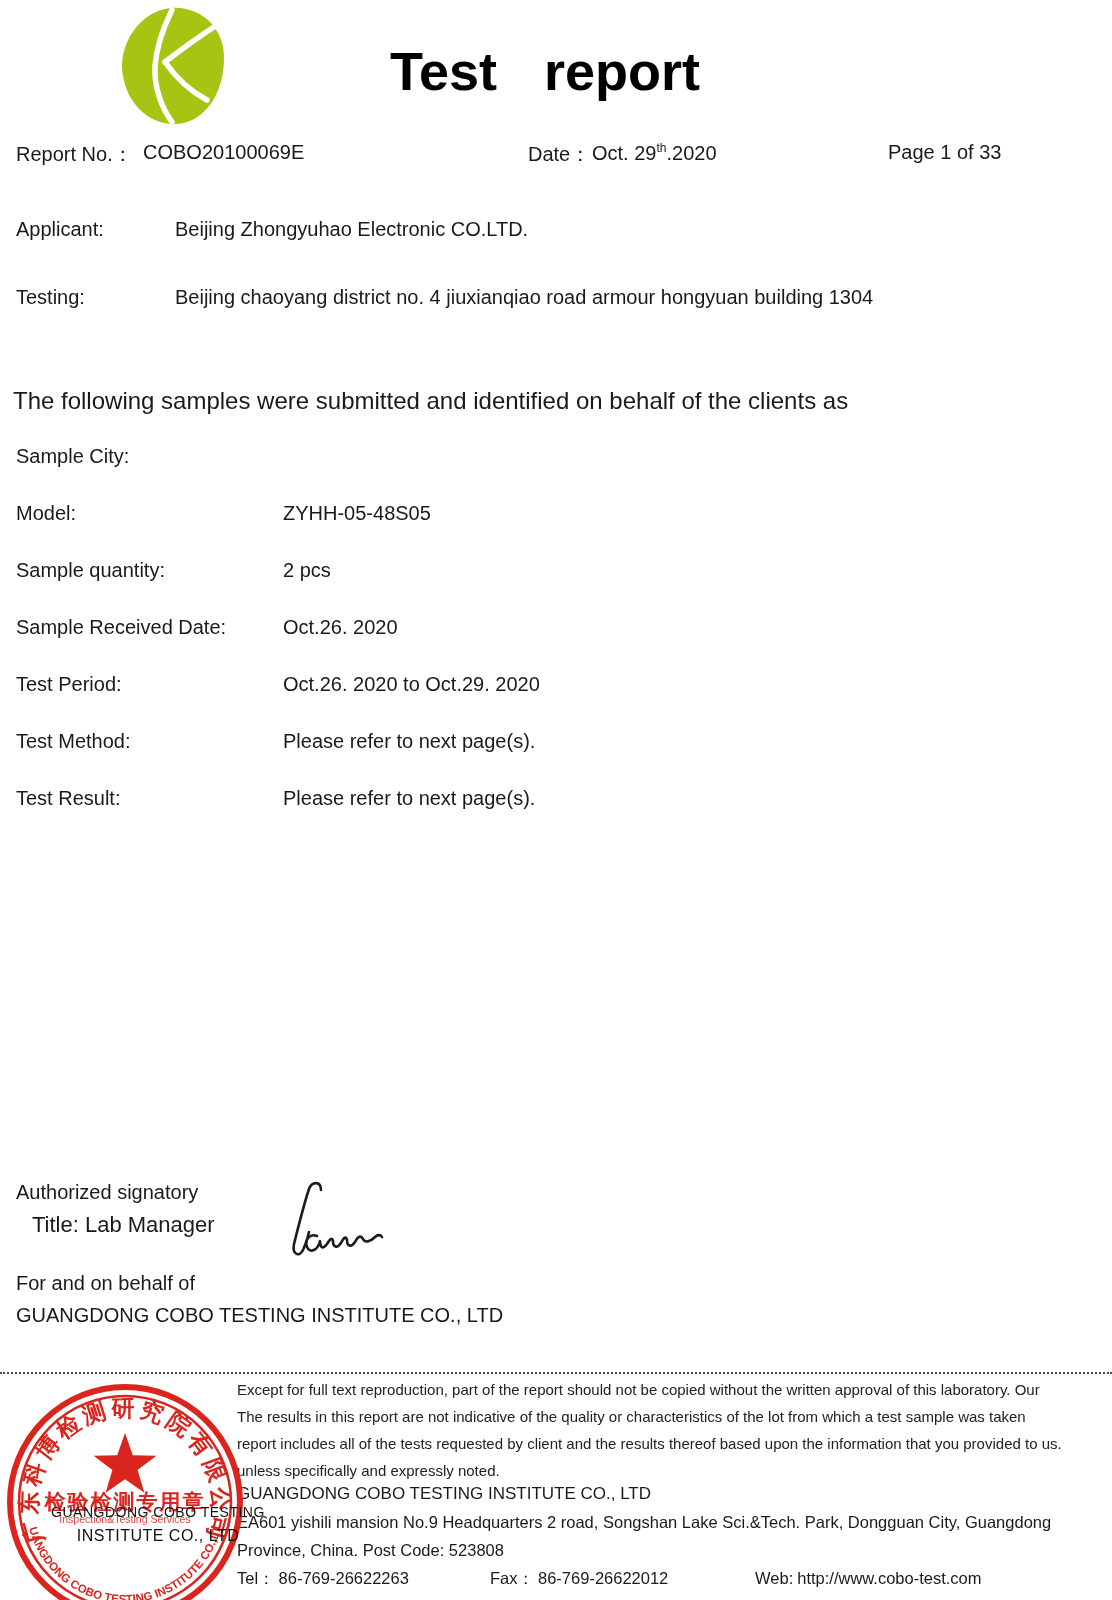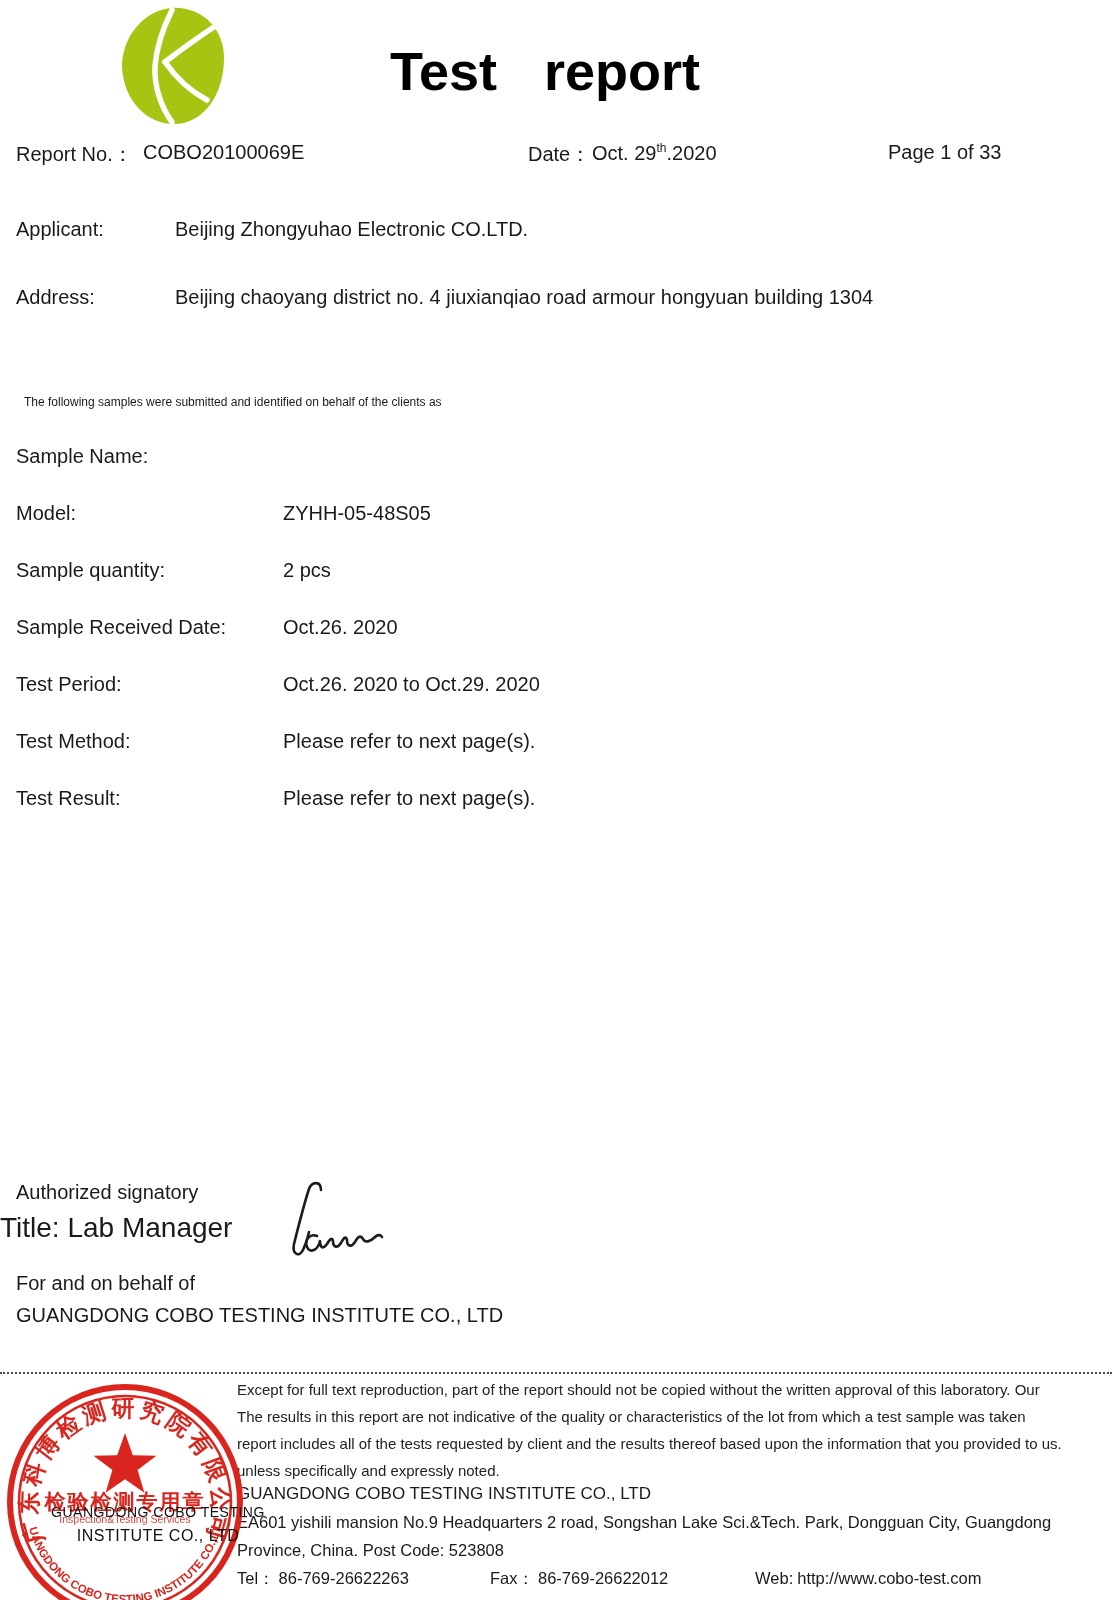--- a/index.html
+++ b/index.html
@@ -27,25 +27,25 @@
   .meta-row .lbl-date { position: absolute; left: 528px; }
   .meta-row .val-date { position: absolute; left: 592px; }
   .meta-row .val-date sup { font-size: 12px; }
   .meta-row .page-info { position: absolute; left: 888px; }
 
   
   .row { left: 0; width: 100%; height: 26px; font-size: 20px; }
   .row .lbl  { position: absolute; left: 16px; white-space: nowrap; }
   .row .val-a { position: absolute; left: 175px; white-space: nowrap; }
   .row .val-s { position: absolute; left: 283px; white-space: nowrap; }
-  .intro { left: 24px; top: 387px; font-size: 12px; margin-top: 8px; }
+  .intro { left: 13px; top: 387px; font-size: 24px; }
 
   
   .sig-line1 { left: 16px; top: 1181px; font-size: 20px; }
-  .sig-line2 { left: 0; top: 1212px; font-size: 28px; }
+  .sig-line2 { left: 32px; top: 1212px; font-size: 22px; }
   .signature-svg { left: 283px; top: 1178px; width: 130px; height: 85px; }
   .behalf   { left: 16px; top: 1272px; font-size: 20px; text-align: center; }
   .company  { left: 16px; top: 1304px; font-size: 20px; }
 
   
   .dotted-line { left: 0; top: 1372px; width: 1112px; border-top: 2px dotted #4a4a4a; height: 0; }
   .stamp { left: 7px; top: 1382px; width: 240px; height: 240px; z-index: 1; }
   .stamp-overlay { left: 5px; top: 1504px; width: 306px; text-align: center; z-index: 3; color: #111; }
   .stamp-overlay .ov1 { font-size: 14px; letter-spacing: 0.5px; }
   .stamp-overlay .ov2 { font-size: 16px; letter-spacing: 0.5px; margin-top: 7px; }
@@ -79,28 +79,28 @@
   <span class="lbl-date">Date：</span>
   <span class="val-date"><span>Oct. 29</span><sup>th</sup><span>.2020</span></span>
   <span class="page-info">Page 1 of 33</span>
 </div>
 
 <div class="abs row" style="top:218px">
   <span class="lbl">Applicant:</span>
   <span class="val-a">Beijing Zhongyuhao Electronic CO.LTD.</span>
 </div>
 <div class="abs row" style="top:286px">
-  <span class="lbl">Address:</span>
+  <span class="lbl">Testing:</span>
   <span class="val-a">Beijing chaoyang district no. 4 jiuxianqiao road armour hongyuan building 1304</span>
 </div>
 
 <div class="abs intro">The following samples were submitted and identified on behalf of the clients as</div>
 
 <div class="abs row" style="top:445px">
-  <span class="lbl">Sample Name:</span>
+  <span class="lbl">Sample City:</span>
 </div>
 <div class="abs row" style="top:502px">
   <span class="lbl">Model:</span>
   <span class="val-s">ZYHH-05-48S05</span>
 </div>
 <div class="abs row" style="top:559px">
   <span class="lbl">Sample quantity:</span>
   <span class="val-s">2 pcs</span>
 </div>
 <div class="abs row" style="top:616px">

